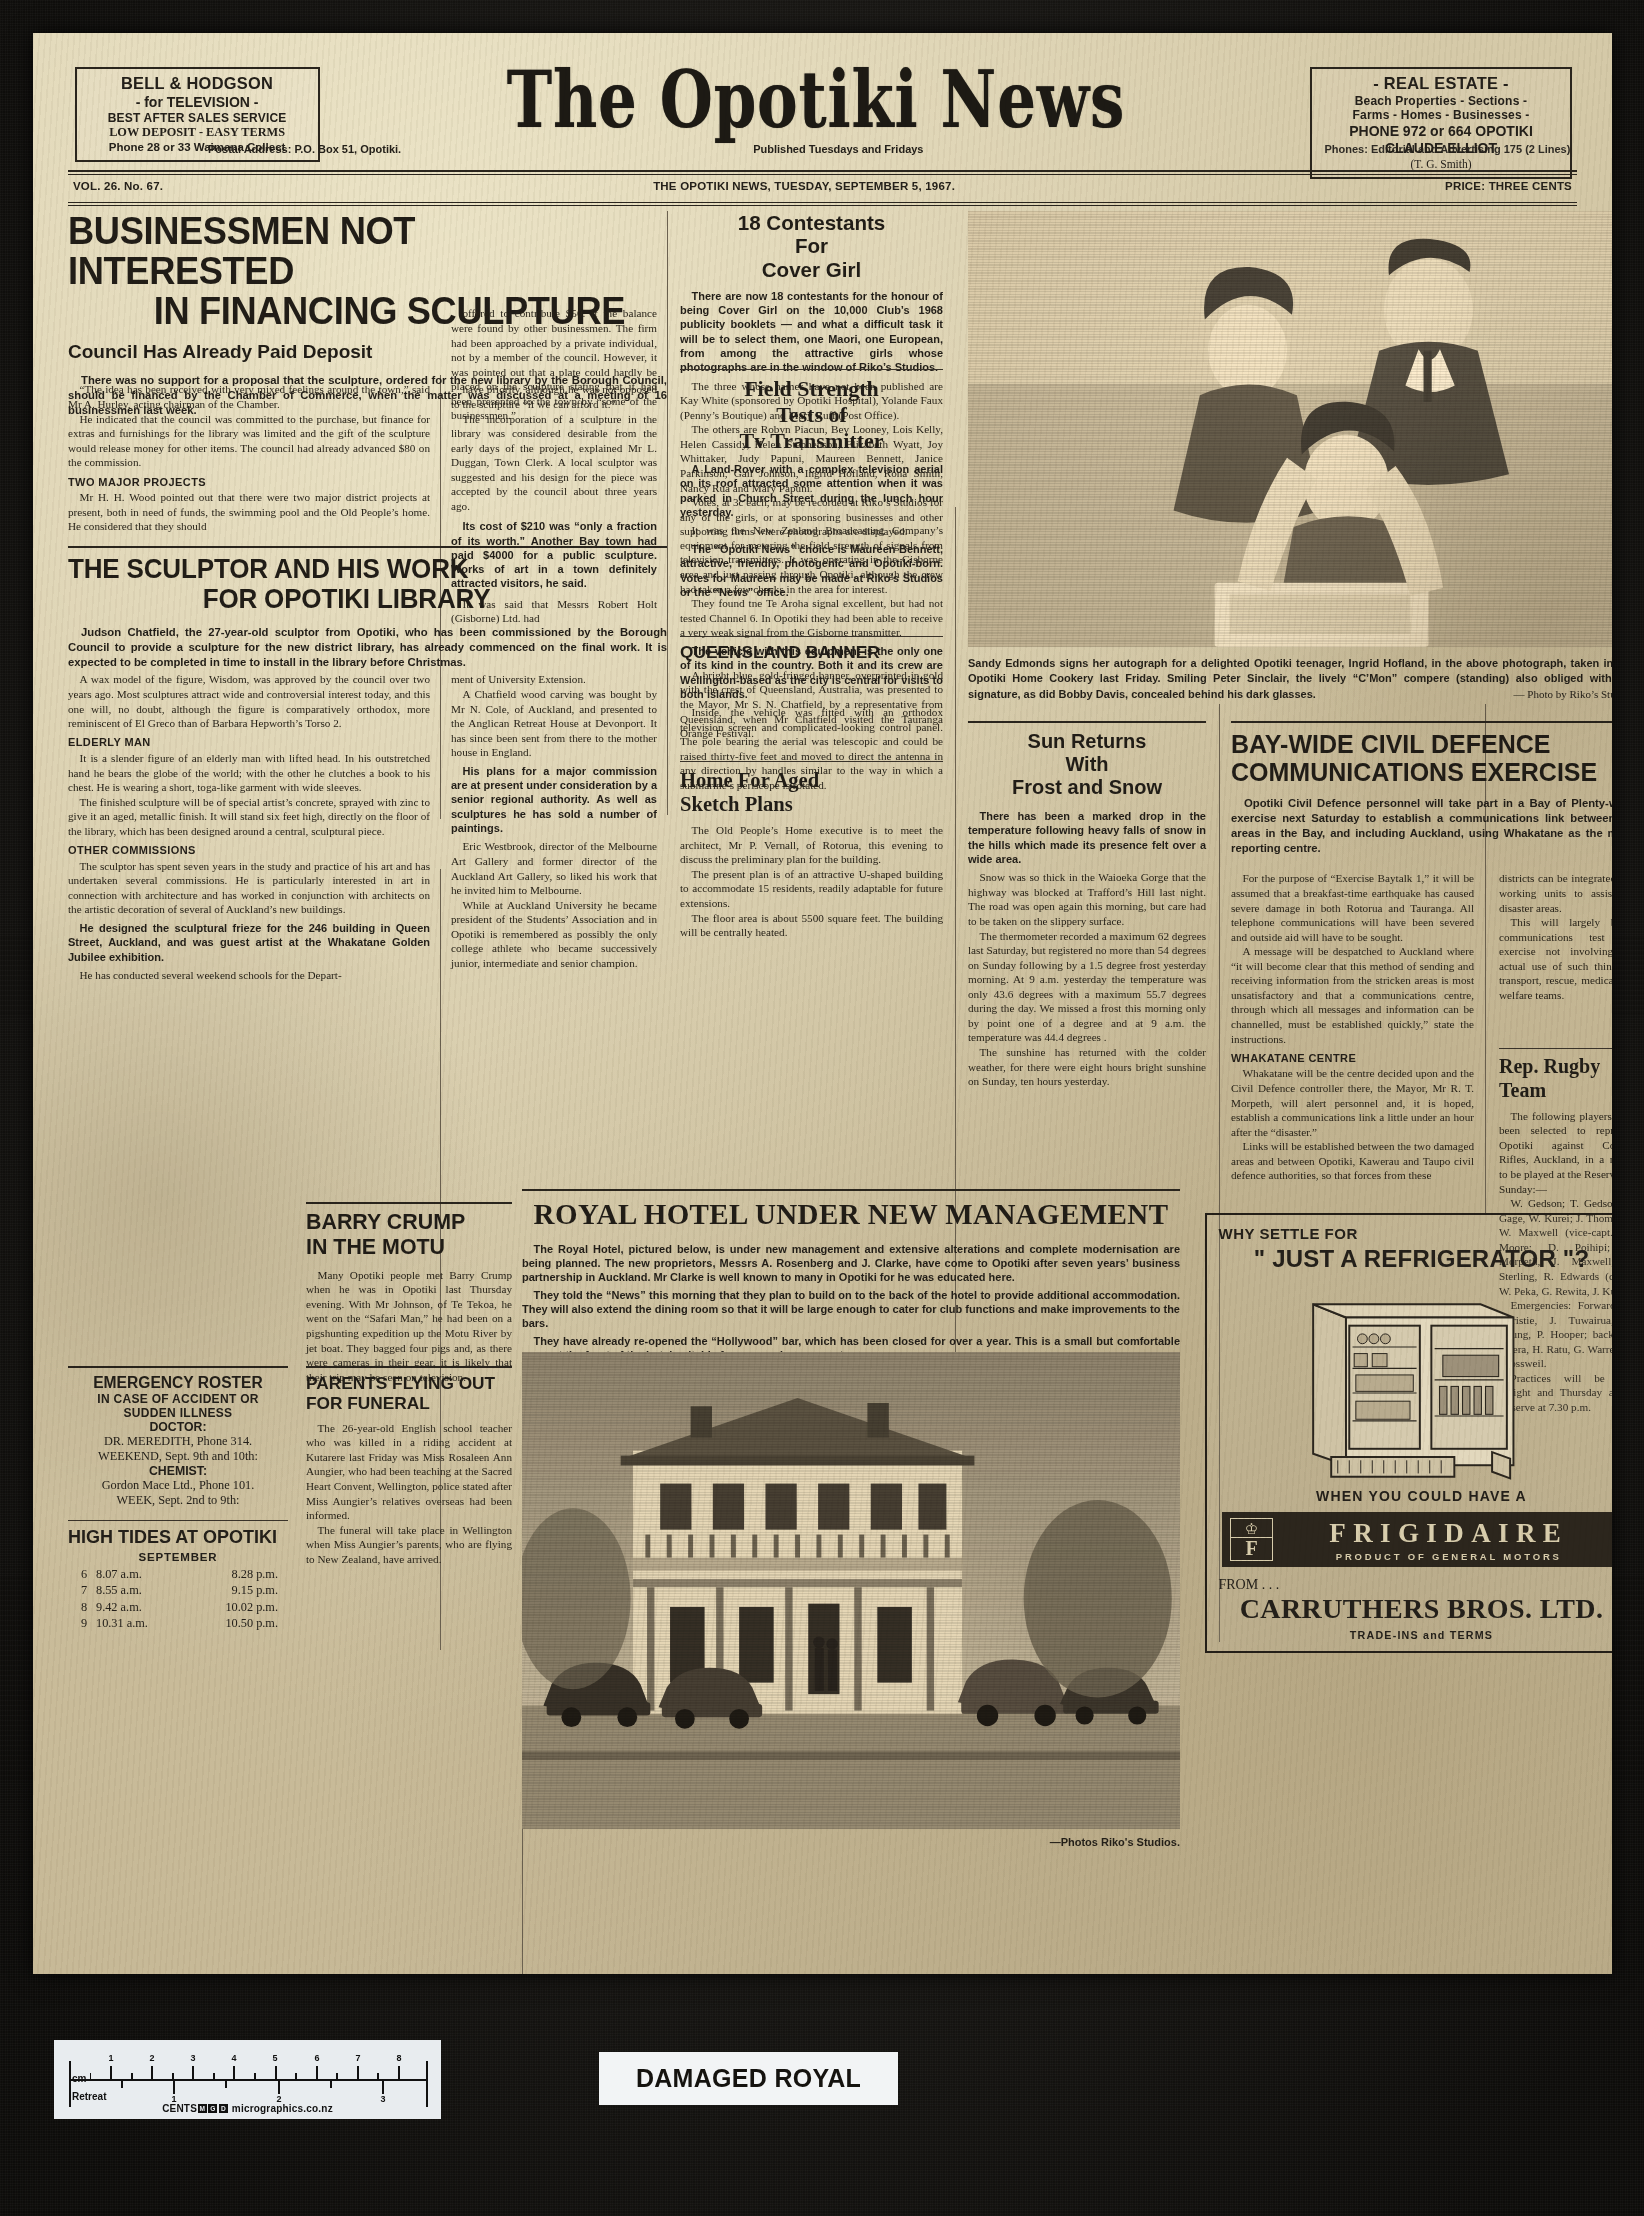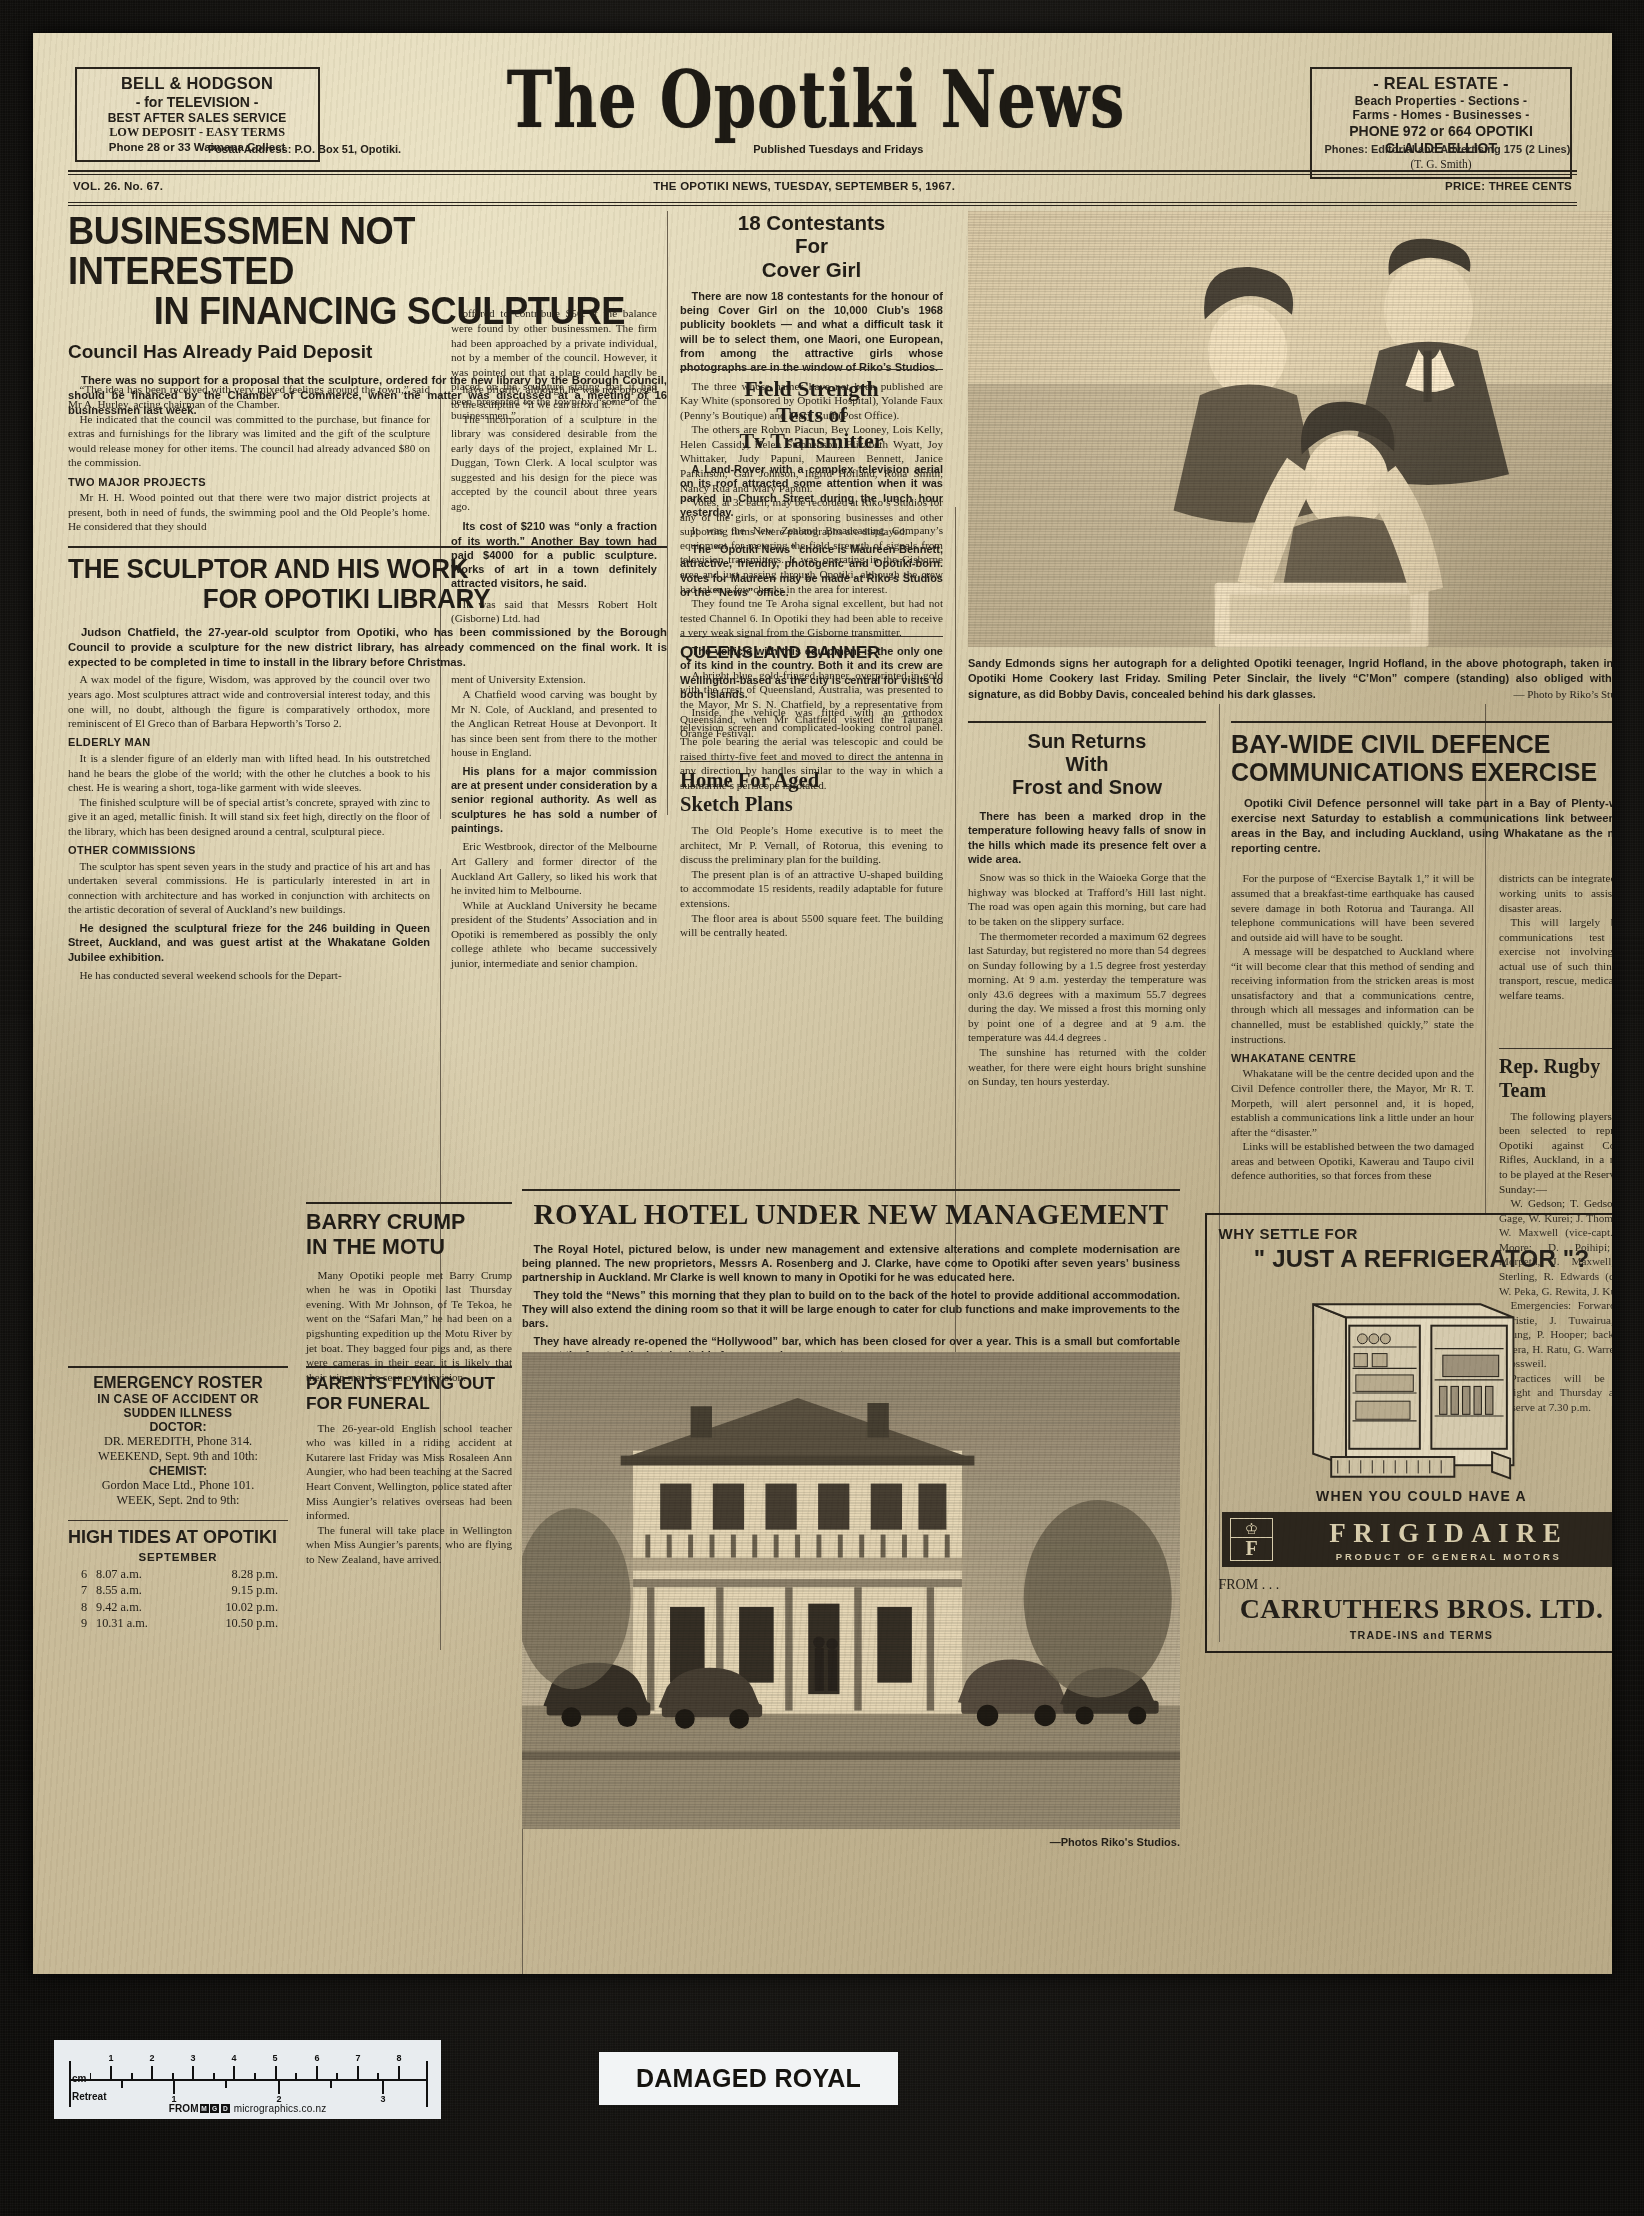--- a/index.html
+++ b/index.html
@@ -213,21 +213,21 @@
   .ruler .tickB{ position:absolute; top:20px; width:1.6px; height:13px; background:#111;}
   .ruler .tickBs{ position:absolute; top:20px; width:1.6px; height:6.6px; background:#111;}
   .ruler .numT{ position:absolute; top:-8.2px; font:bold 9px "Liberation Sans",sans-serif; color:#111; transform:translateX(-50%);}
   .ruler .numB{ position:absolute; top:33px; font:bold 9px "Liberation Sans",sans-serif; color:#111; transform:translateX(-50%);}
   .ruler .lblcm{ position:absolute; left:18px; top:33px; font:bold 10px "Liberation Sans",sans-serif; color:#111;}
   .ruler .lblin{ position:absolute; left:18px; top:51px; font:bold 10px "Liberation Sans",sans-serif; color:#111;}
   .ruler .brand{ position:absolute; left:0; right:0; bottom:5px; text-align:center;
       font:bold 10px "Liberation Sans",sans-serif; color:#111; letter-spacing:0.2px;}
   .ruler .brand .sq{ display:inline-block; width:9px;height:9px;background:#111;color:#e8ecef;
       font:bold 6.6px "Liberation Sans",sans-serif; line-height:9px; margin:0 0.8px; vertical-align:0.8px;}
-  .ruler .brand .www{ font-weight:normal; }
+  .ruler .brand .www{ font-weight:bold; }
 
   .damaged{
     position:absolute; left:599px; bottom:111px; width:299px; height:53px;
     background:#f2f4f5; color:#15130f;
     display:flex; align-items:center; justify-content:center;
     font:bold 25px "Liberation Sans",sans-serif; letter-spacing:0.3px;
   }
 </style>
 </head>
 <body>
@@ -796,17 +796,17 @@
     <div class="tickBs" style="left:156px;"></div>
     <div class="tickB" style="left:209px;"></div>
       <div class="numB" style="left:210px;">2</div>
     <div class="tickBs" style="left:261px;"></div>
     <div class="tickB" style="left:313px;"></div>
       <div class="numB" style="left:314px;">3</div>
   </div>
   <div class="lblcm">cm</div>
   <div class="lblin">Retreat</div>
   <div class="brand">
-    <span>FROM</span><span class="sq">M</span><span class="sq">G</span><span class="sq">D</span>
+    <span>CENTS</span><span class="sq">M</span><span class="sq">G</span><span class="sq">D</span>
     <span class="www">micrographics.co.nz</span>
   </div>
 </div>
 
 
 </body></html>

